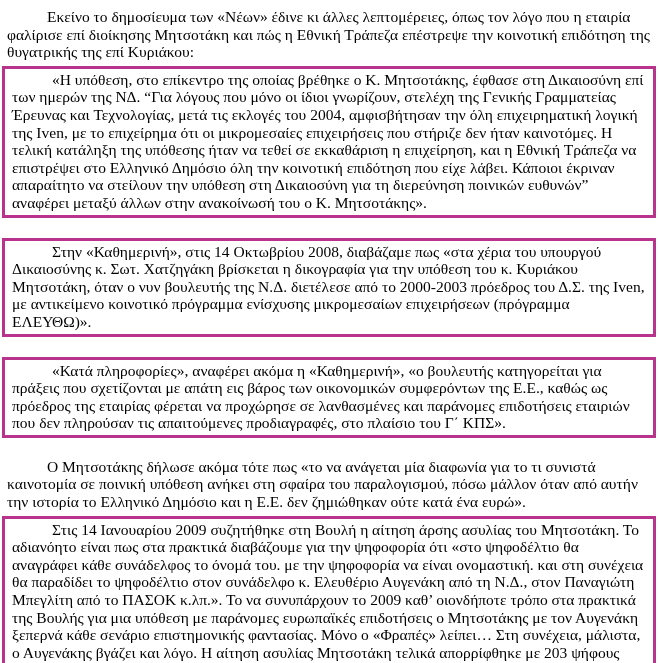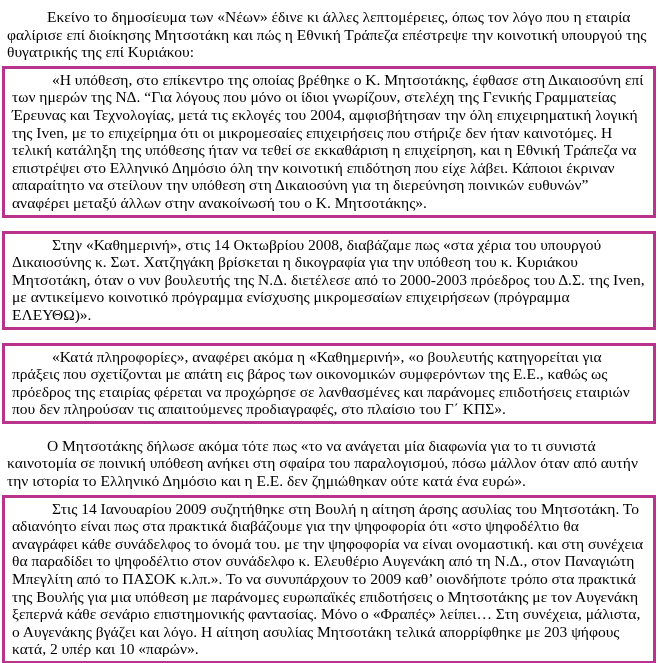--- a/index.html
+++ b/index.html
@@ -20,30 +20,30 @@
   .doc {
     display: block;
   }
   .para {
     margin: 0 0 5px 0;
     padding: 0 5px;
     text-indent: 40px;
   }
   .boxed {
     border: 3px solid #b8338b;
-    margin: 0 0 13px 0;
+    margin: 0 0 20px 0;
     padding: 2px 7px 3px 7px;
     text-indent: 40px;
   }
 </style>
 </head>
 <body>
 
 <div class="doc">
-  <div class="para">Εκείνο το δημοσίευμα των «Νέων» έδινε κι άλλες λεπτομέρειες, όπως τον λόγο που η εταιρία φαλίρισε επί διοίκησης Μητσοτάκη και πώς η Εθνική Τράπεζα επέστρεψε την κοινοτική υπουργού της θυγατρικής της επί Κυριάκου:</div>
+  <div class="para">Εκείνο το δημοσίευμα των «Νέων» έδινε κι άλλες λεπτομέρειες, όπως τον λόγο που η εταιρία φαλίρισε επί διοίκησης Μητσοτάκη και πώς η Εθνική Τράπεζα επέστρεψε την κοινοτική επιδότηση της θυγατρικής της επί Κυριάκου:</div>
 
   <div class="boxed">«Η υπόθεση, στο επίκεντρο της οποίας βρέθηκε ο Κ. Μητσοτάκης, έφθασε στη Δικαιοσύνη επί των ημερών της ΝΔ. “Για λόγους που μόνο οι ίδιοι γνωρίζουν, στελέχη της Γενικής Γραμματείας Έρευνας και Τεχνολογίας, μετά τις εκλογές του 2004, αμφισβήτησαν την όλη επιχειρηματική λογική της Iven, με το επιχείρημα ότι οι μικρομεσαίες επιχειρήσεις που στήριζε δεν ήταν καινοτόμες. Η τελική κατάληξη της υπόθεσης ήταν να τεθεί σε εκκαθάριση η επιχείρηση, και η Εθνική Τράπεζα να επιστρέψει στο Ελληνικό Δημόσιο όλη την κοινοτική επιδότηση που είχε λάβει. Κάποιοι έκριναν απαραίτητο να στείλουν την υπόθεση στη Δικαιοσύνη για τη διερεύνηση ποινικών ευθυνών” αναφέρει μεταξύ άλλων στην ανακοίνωσή του ο Κ. Μητσοτάκης».</div>
 
   <div class="boxed">Στην «Καθημερινή», στις 14 Οκτωβρίου 2008, διαβάζαμε πως «στα χέρια του υπουργού Δικαιοσύνης κ. Σωτ. Χατζηγάκη βρίσκεται η δικογραφία για την υπόθεση του κ. Κυριάκου Μητσοτάκη, όταν ο νυν βουλευτής της Ν.Δ. διετέλεσε από το 2000-2003 πρόεδρος του Δ.Σ. της Iven, με αντικείμενο κοινοτικό πρόγραμμα ενίσχυσης μικρομεσαίων επιχειρήσεων (πρόγραμμα ΕΛΕΥΘΩ)».</div>
 
   <div class="boxed">«Κατά πληροφορίες», αναφέρει ακόμα η «Καθημερινή», «ο βουλευτής κατηγορείται για πράξεις που σχετίζονται με απάτη εις βάρος των οικονομικών συμφερόντων της Ε.Ε., καθώς ως πρόεδρος της εταιρίας φέρεται να προχώρησε σε λανθασμένες και παράνομες επιδοτήσεις εταιριών που δεν πληρούσαν τις απαιτούμενες προδιαγραφές, στο πλαίσιο του Γ΄ ΚΠΣ».</div>
 
   <div class="para">Ο Μητσοτάκης δήλωσε ακόμα τότε πως «το να ανάγεται μία διαφωνία για το τι συνιστά καινοτομία σε ποινική υπόθεση ανήκει στη σφαίρα του παραλογισμού, πόσω μάλλον όταν από αυτήν την ιστορία το Ελληνικό Δημόσιο και η Ε.Ε. δεν ζημιώθηκαν ούτε κατά ένα ευρώ».</div>
 
   <div class="boxed">Στις 14 Ιανουαρίου 2009 συζητήθηκε στη Βουλή η αίτηση άρσης ασυλίας του Μητσοτάκη. Το αδιανόητο είναι πως στα πρακτικά διαβάζουμε για την ψηφοφορία ότι «στο ψηφοδέλτιο θα αναγράφει κάθε συνάδελφος το όνομά του. με την ψηφοφορία να είναι ονομαστική. και στη συνέχεια θα παραδίδει το ψηφοδέλτιο στον συνάδελφο κ. Ελευθέριο Αυγενάκη από τη Ν.Δ., στον Παναγιώτη Μπεγλίτη από το ΠΑΣΟΚ κ.λπ.». Το να συνυπάρχουν το 2009 καθ’ οιονδήποτε τρόπο στα πρακτικά της Βουλής για μια υπόθεση με παράνομες ευρωπαϊκές επιδοτήσεις ο Μητσοτάκης με τον Αυγενάκη ξεπερνά κάθε σενάριο επιστημονικής φαντασίας. Μόνο ο «Φραπές» λείπει… Στη συνέχεια, μάλιστα, ο Αυγενάκης βγάζει και λόγο. Η αίτηση ασυλίας Μητσοτάκη τελικά απορρίφθηκε με 203 ψήφους κατά, 2 υπέρ και 10 «παρών».</div>

